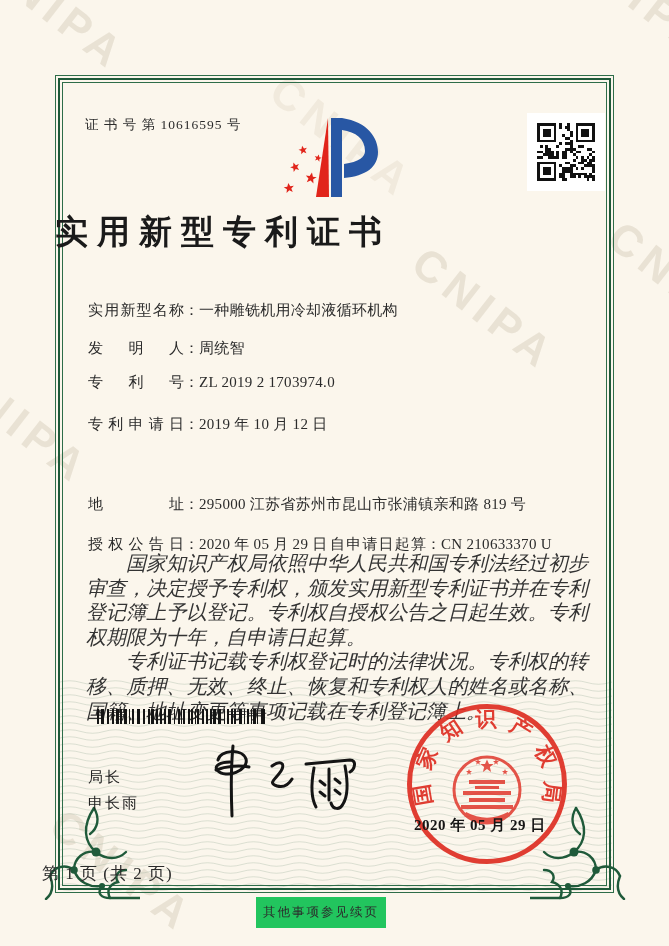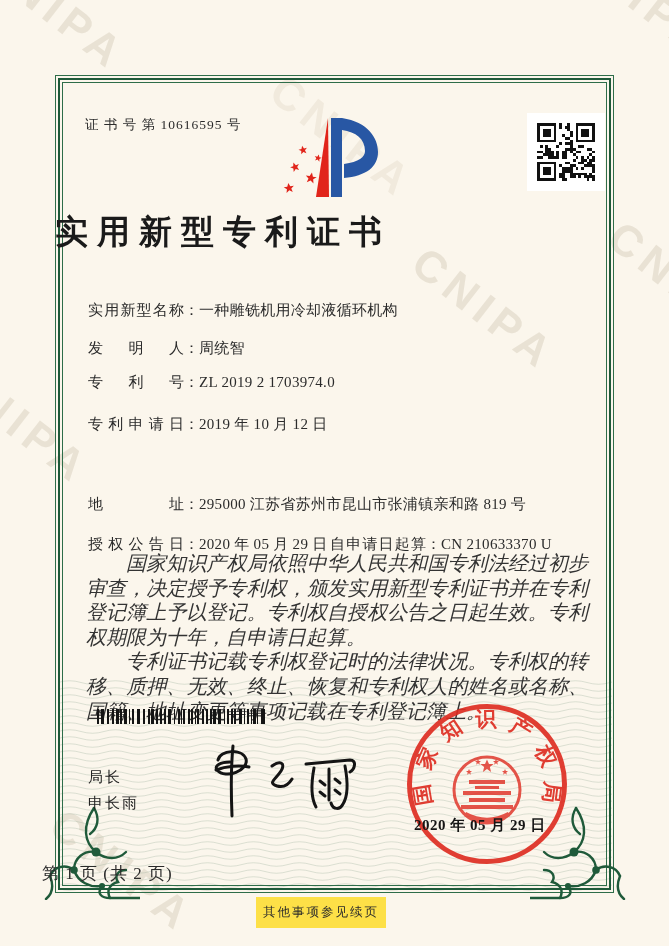--- a/index.html
+++ b/index.html
@@ -43,21 +43,21 @@
   .paras p{margin:0;text-indent:2em;}
   .barcode{position:absolute;left:97px;top:709px;width:168px;height:15px;z-index:5;}
   .director{position:absolute;left:88px;z-index:5;font-size:15px;letter-spacing:2px;color:#222;}
   .d1{top:768px;} .d2{top:794px;}
   .sig{position:absolute;left:200px;top:740px;z-index:5;}
   .seal{position:absolute;left:403px;top:700px;z-index:6;}
   .sealdate{position:absolute;left:414px;top:816px;z-index:7;font-size:15px;color:#151515;
             letter-spacing:.5px;white-space:nowrap;font-weight:bold;}
   .pagenum{position:absolute;left:42px;top:862px;width:560px;text-align:left;font-size:17px;
            letter-spacing:1px;z-index:5;}
-  .note{position:absolute;left:321px;top:897px;transform:translateX(-50%);background:#fde047;
+  .note{position:absolute;left:321px;top:897px;transform:translateX(-50%);background:#22c55e;
         padding:7px 7px;font-size:12.5px;letter-spacing:2px;z-index:5;white-space:nowrap;}
 </style>
 </head>
 <body>
 
 <div class="page">
 
   <div class="wm wm1">CNIPA</div>
   <div class="wm wm2">CNIPA</div>
   <div class="wm wm3">CNIPA</div>

